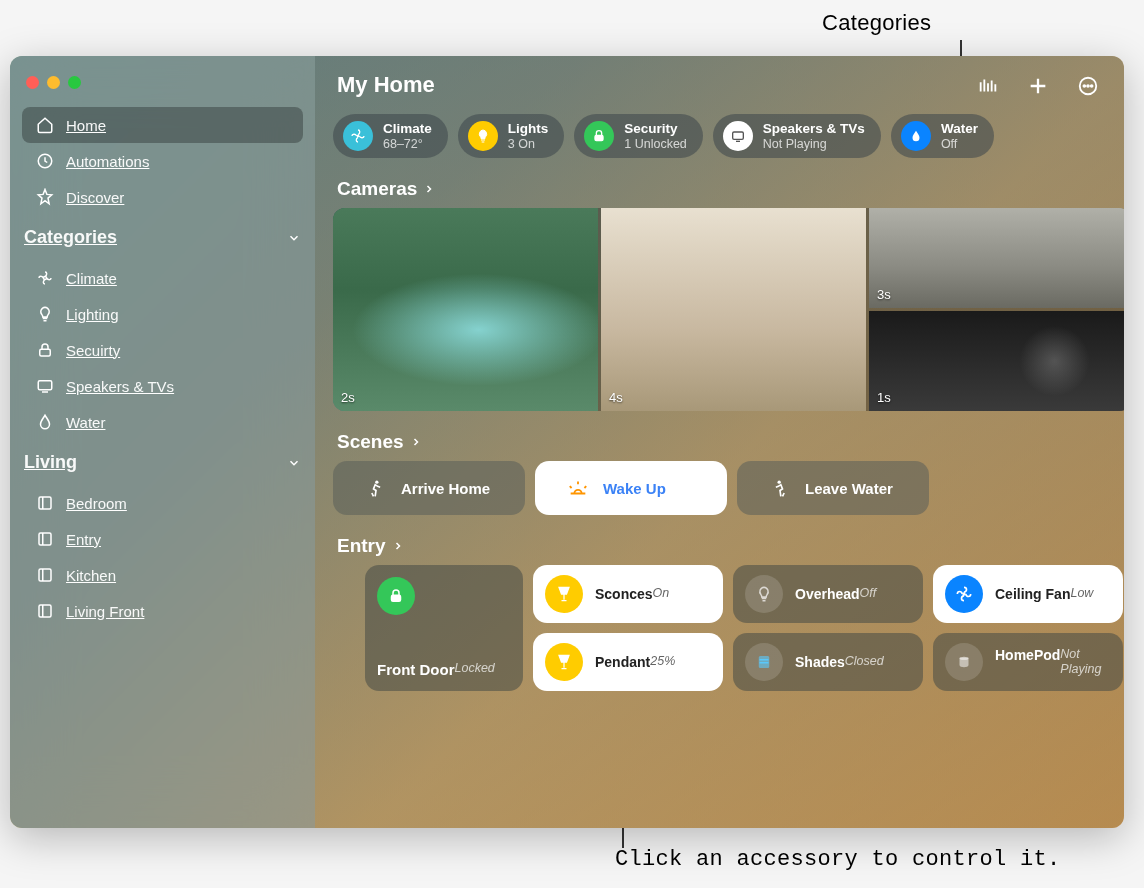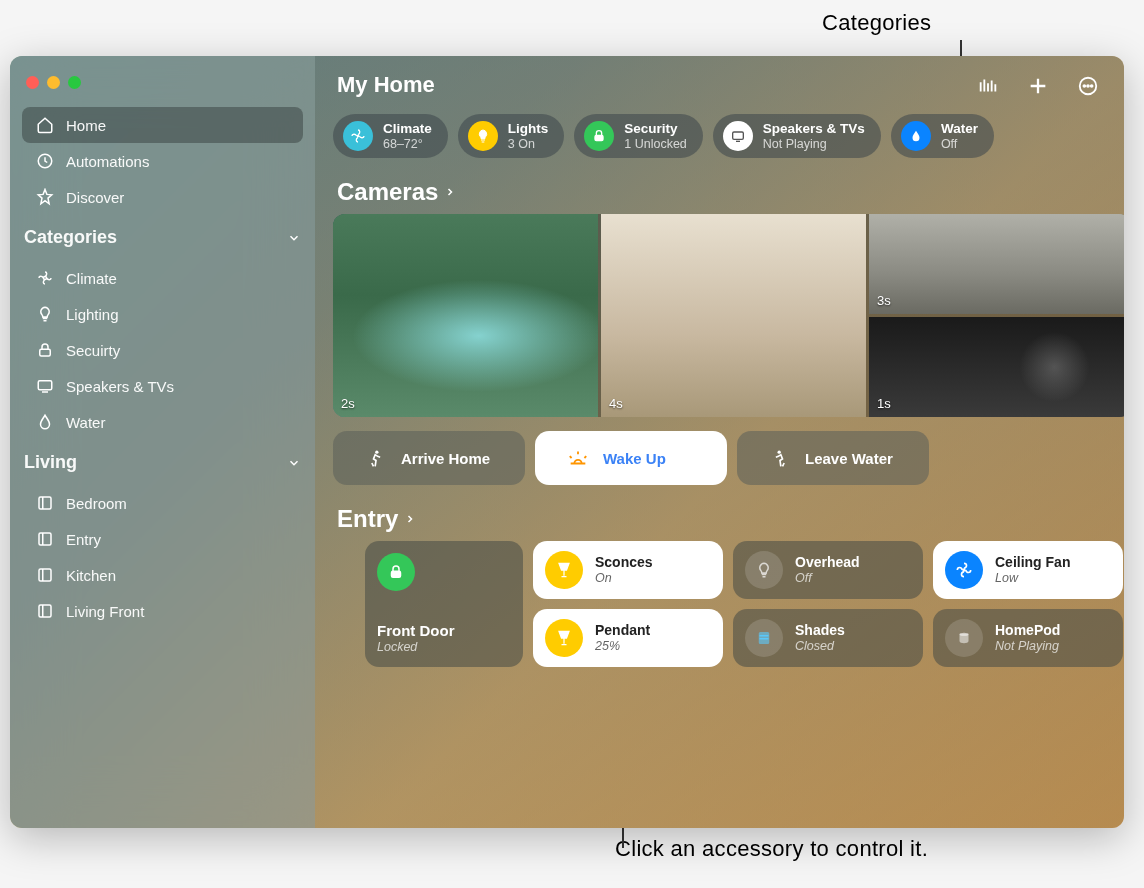--- a/index.html
+++ b/index.html
@@ -5,21 +5,21 @@
 * { box-sizing: border-box; margin: 0; padding: 0; }
 body {
   font-family: -apple-system, BlinkMacSystemFont, "Helvetica Neue", Arial, sans-serif;
   background: #f5f5f5;
   width: 1144px;
   height: 888px;
   position: relative;
 }
 .annotation { position: absolute; font-size: 22px; color: #000; letter-spacing: 0.3px; }
 .annotation-top { top: 10px; left: 822px; }
-.annotation-bottom { bottom: 26px; left: 615px; }
+.annotation-bottom { bottom: 16px; left: 615px; font-family: Liberation Mono, monospace; }
 .annotation-line { position: absolute; background: #333; }
 .line-top { left: 960px; top: 40px; width: 2px; height: 126px; }
 .line-bottom { left: 622px; top: 748px; width: 2px; height: 100px; }
 
 .window {
   position: absolute;
   top: 56px; left: 10px;
   width: 1114px; height: 772px;
   border-radius: 12px;
   overflow: hidden;
@@ -28,20 +28,21 @@
   background: linear-gradient(135deg, #7a9a8a 0%, #8a9580 30%, #c9a66b 60%, #b88a50 100%);
 }
 .sidebar {
   width: 305px;
   flex-shrink: 0;
   backdrop-filter: blur(30px);
   background: rgba(120,140,150,0.55);
   padding-top: 10px;
   color: #fff;
   position: relative;
+  text-decoration: underline;
 }
 .traffic { display: flex; gap: 8px; padding: 10px 0 12px 16px; }
 .traffic span { width: 13px; height: 13px; border-radius: 50%; }
 .tl-close { background: #ff5f57; }
 .tl-min { background: #febc2e; }
 .tl-max { background: #28c840; }
 
 .side-list { padding: 6px 12px 0 12px; }
 .side-item {
   display: flex; align-items: center; gap: 10px;
@@ -96,21 +97,21 @@
   width: 30px; height: 30px; border-radius: 50%;
   display: flex; align-items: center; justify-content: center;
   flex-shrink: 0;
 }
 .pill .txt { display: flex; flex-direction: column; line-height: 1.15; }
 .pill .pl { font-size: 13.5px; font-weight: 600; color: #fff; }
 .pill .ps { font-size: 12.5px; color: rgba(255,255,255,0.75); }
 
 .section-h {
   display: flex; align-items: center; gap: 6px;
-  font-size: 24px; font-weight: 700; color: #fff;
+  font-size: 19px; font-weight: 700; color: #fff;
   padding: 6px 18px 8px 22px; cursor: pointer;
 }
 .section-h .chv { color: rgba(255,255,255,0.6); }
 
 .cameras {
   margin: 0 18px 14px 18px;
   border-radius: 12px; overflow: hidden;
   display: grid;
   grid-template-columns: 265px 265px 265px;
   grid-template-rows: 100px 100px;
@@ -167,21 +168,21 @@
   border-radius: 14px; background: rgba(70,75,70,0.55);
   display: flex; align-items: center; gap: 12px; padding: 0 12px;
   cursor: pointer; color: #fff;
 }
 .tile.light { background: #fff; color: #222; }
 .tile.tall { grid-row: span 2; flex-direction: column; align-items: flex-start; justify-content: space-between; padding: 12px; margin-left: 32px; }
 .tile .ti {
   width: 38px; height: 38px; border-radius: 50%;
   display: flex; align-items: center; justify-content: center; flex-shrink: 0;
 }
-.tile .tt { display: flex; flex-direction: column; line-height: 1.2; }
+.tile .tt { display: flex; flex-direction: row; line-height: 1.2; }
 .tile .tn { font-size: 14px; font-weight: 600; }
 .tile .ts { font-size: 12.5px; opacity: 0.7; font-style: italic; }
 .tile.tall .tn { font-size: 15px; }
 
 svg { display: block; }
 </style>
 </head>
 <body>
 
 <div class="annotation annotation-top">Categories</div>
@@ -436,20 +437,28 @@
       <div class="cam cam4">
           <div class="fake"></div>
           <span class="badge">4s</span>
         </div>
       <div class="cam cam3">
           <div class="fake"></div>
           <span class="badge">1s</span>
         </div>
     </div>
 
+    <div class="section-h">
+      <span>Scenes</span>
+      <span class="chv">
+          <svg width="12" height="12" viewBox="0 0 24 24" fill="none" stroke="white" stroke-width="3">
+            <path d="M9 6l6 6-6 6"></path>
+          </svg>
+        </span>
+    </div>
     <div class="scenes">
       <div class="scene">
         <span class="si">
             <svg width="20" height="20" viewBox="0 0 24 24" fill="white">
               <circle cx="13" cy="5" r="2"></circle>
               <path d="M11 22l1-7-3-2 2-5 3 2 3 1M9 22l-2-4" stroke="white" stroke-width="2" fill="none"></path>
             </svg>
           </span>
         <span>Arrive Home</span>
       </div>

